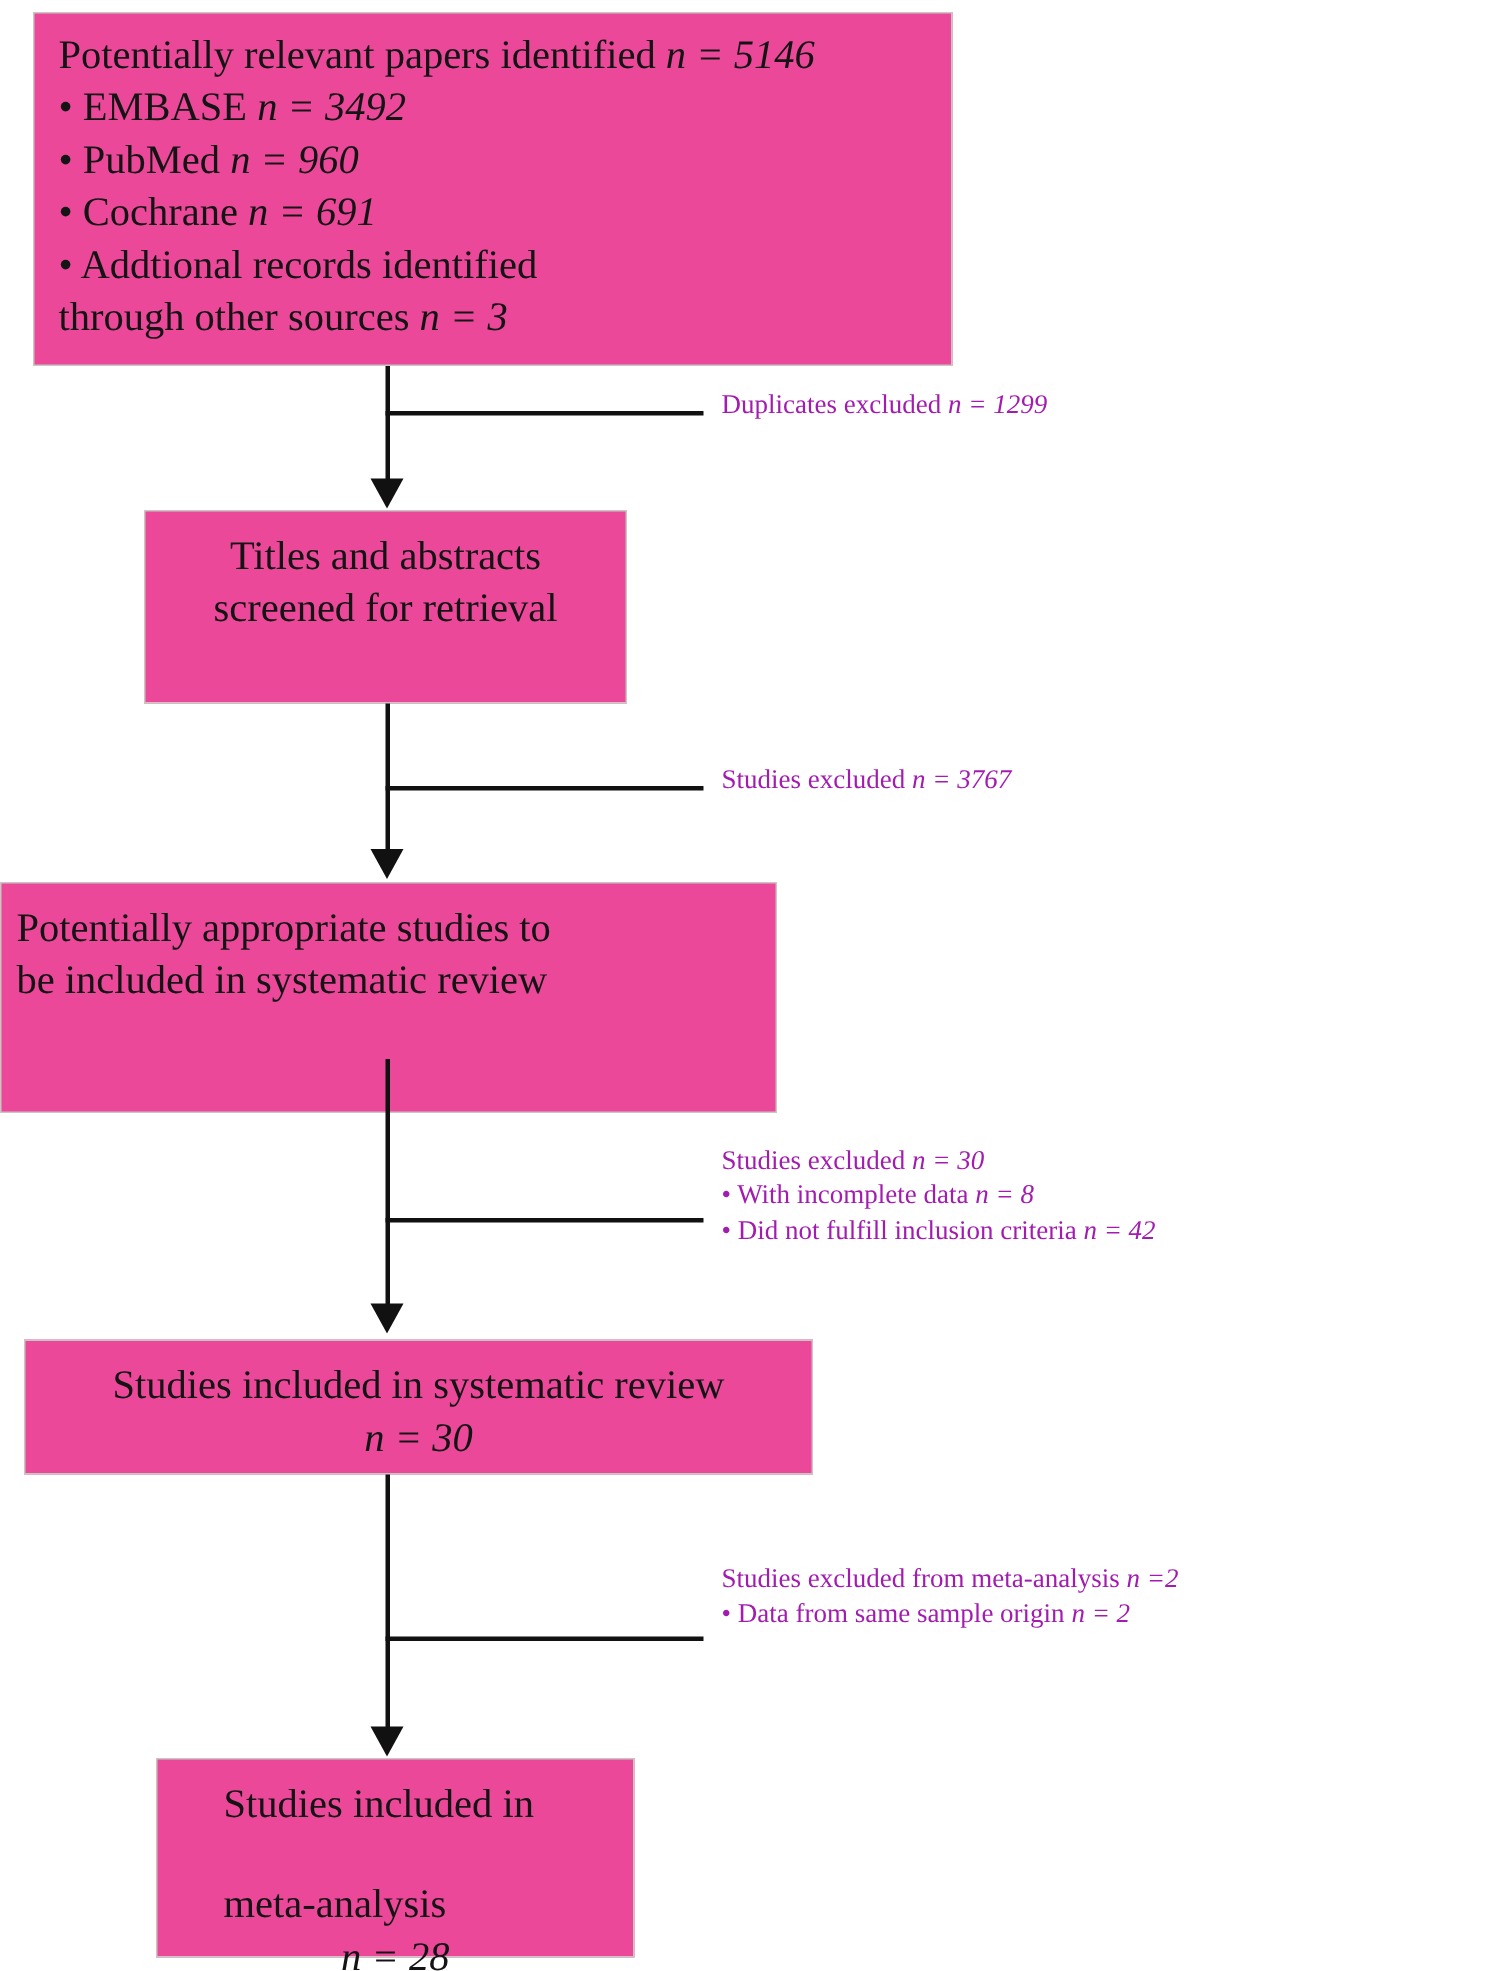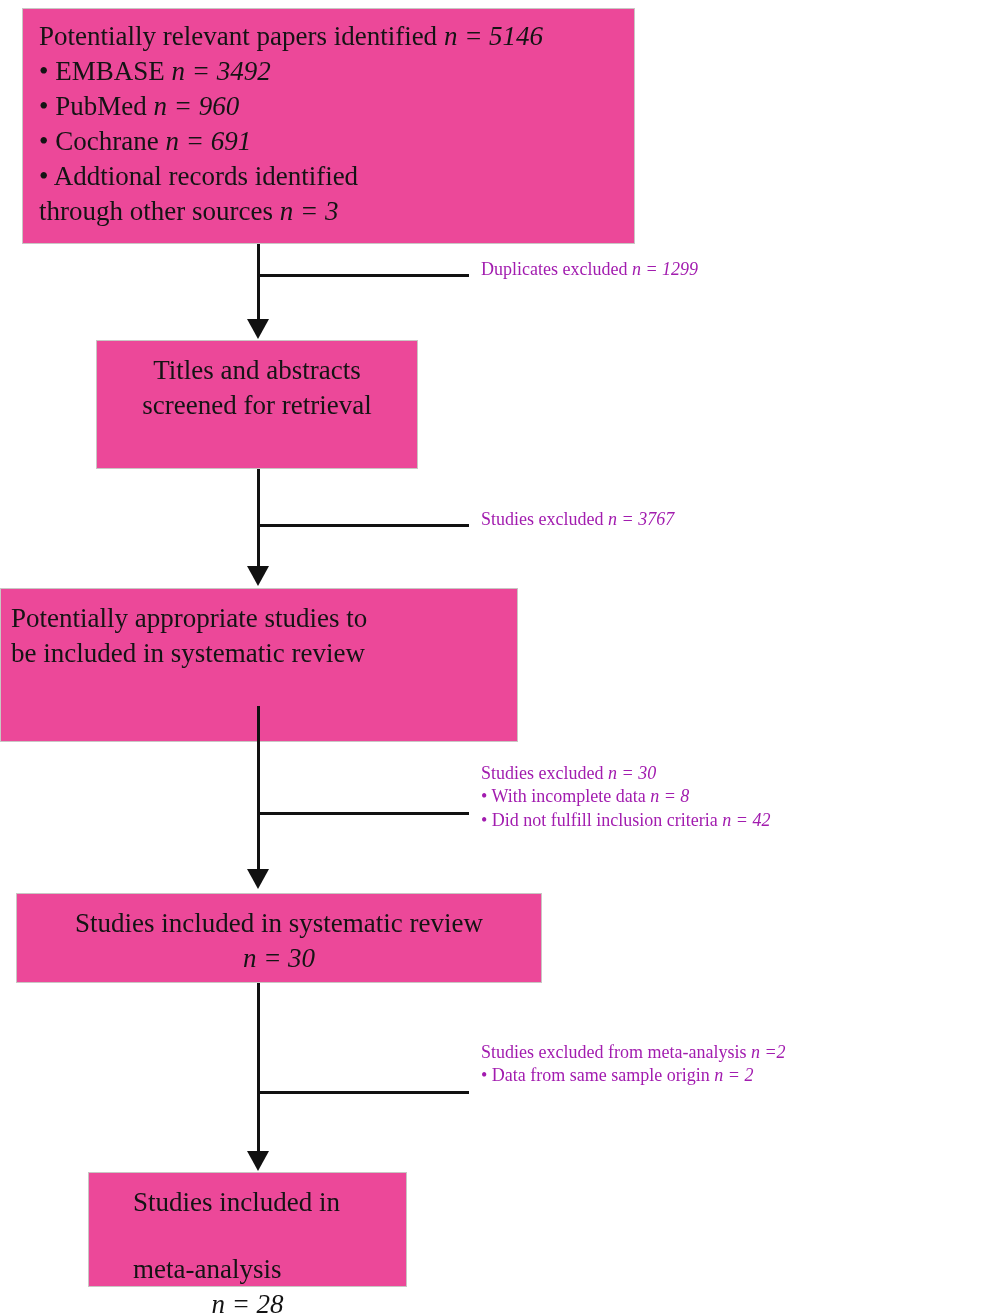--- a/index.html
+++ b/index.html
@@ -119,19 +119,19 @@
   </div>
 
   <div class="vline" style="left:257px; top:983px; height:170px;"></div>
   <div class="arrowhead" style="left:247px; top:1151px;"></div>
   <div class="hline" style="left:257px; top:1091px; width:212px;"></div>
   <div class="side-label" style="left:481px; top:1041px;">
     <div class="ln"><span>Studies excluded from meta-analysis </span><span class="it">n =2</span></div>
     <div class="ln"><span>• Data from same sample origin </span><span class="it">n = 2</span></div>
   </div>
 
-  <div class="box centered" style="left:88px; top:1172px; width:319px; height:115px;">
+  <div class="box centered" style="left:104px; top:1172px; width:319px; height:133px;">
     <div class="ln left" style="padding-left:42px;"><span>Studies included in</span><span class="it"></span></div>
     <div class="ln left" style="padding-left:42px;margin-top:32px;"><span>meta-analysis</span><span class="it"></span></div>
     <div class="ln"><span></span><span class="it">n = 28</span></div>
   </div>
 
 </div>
 
 </body></html>

